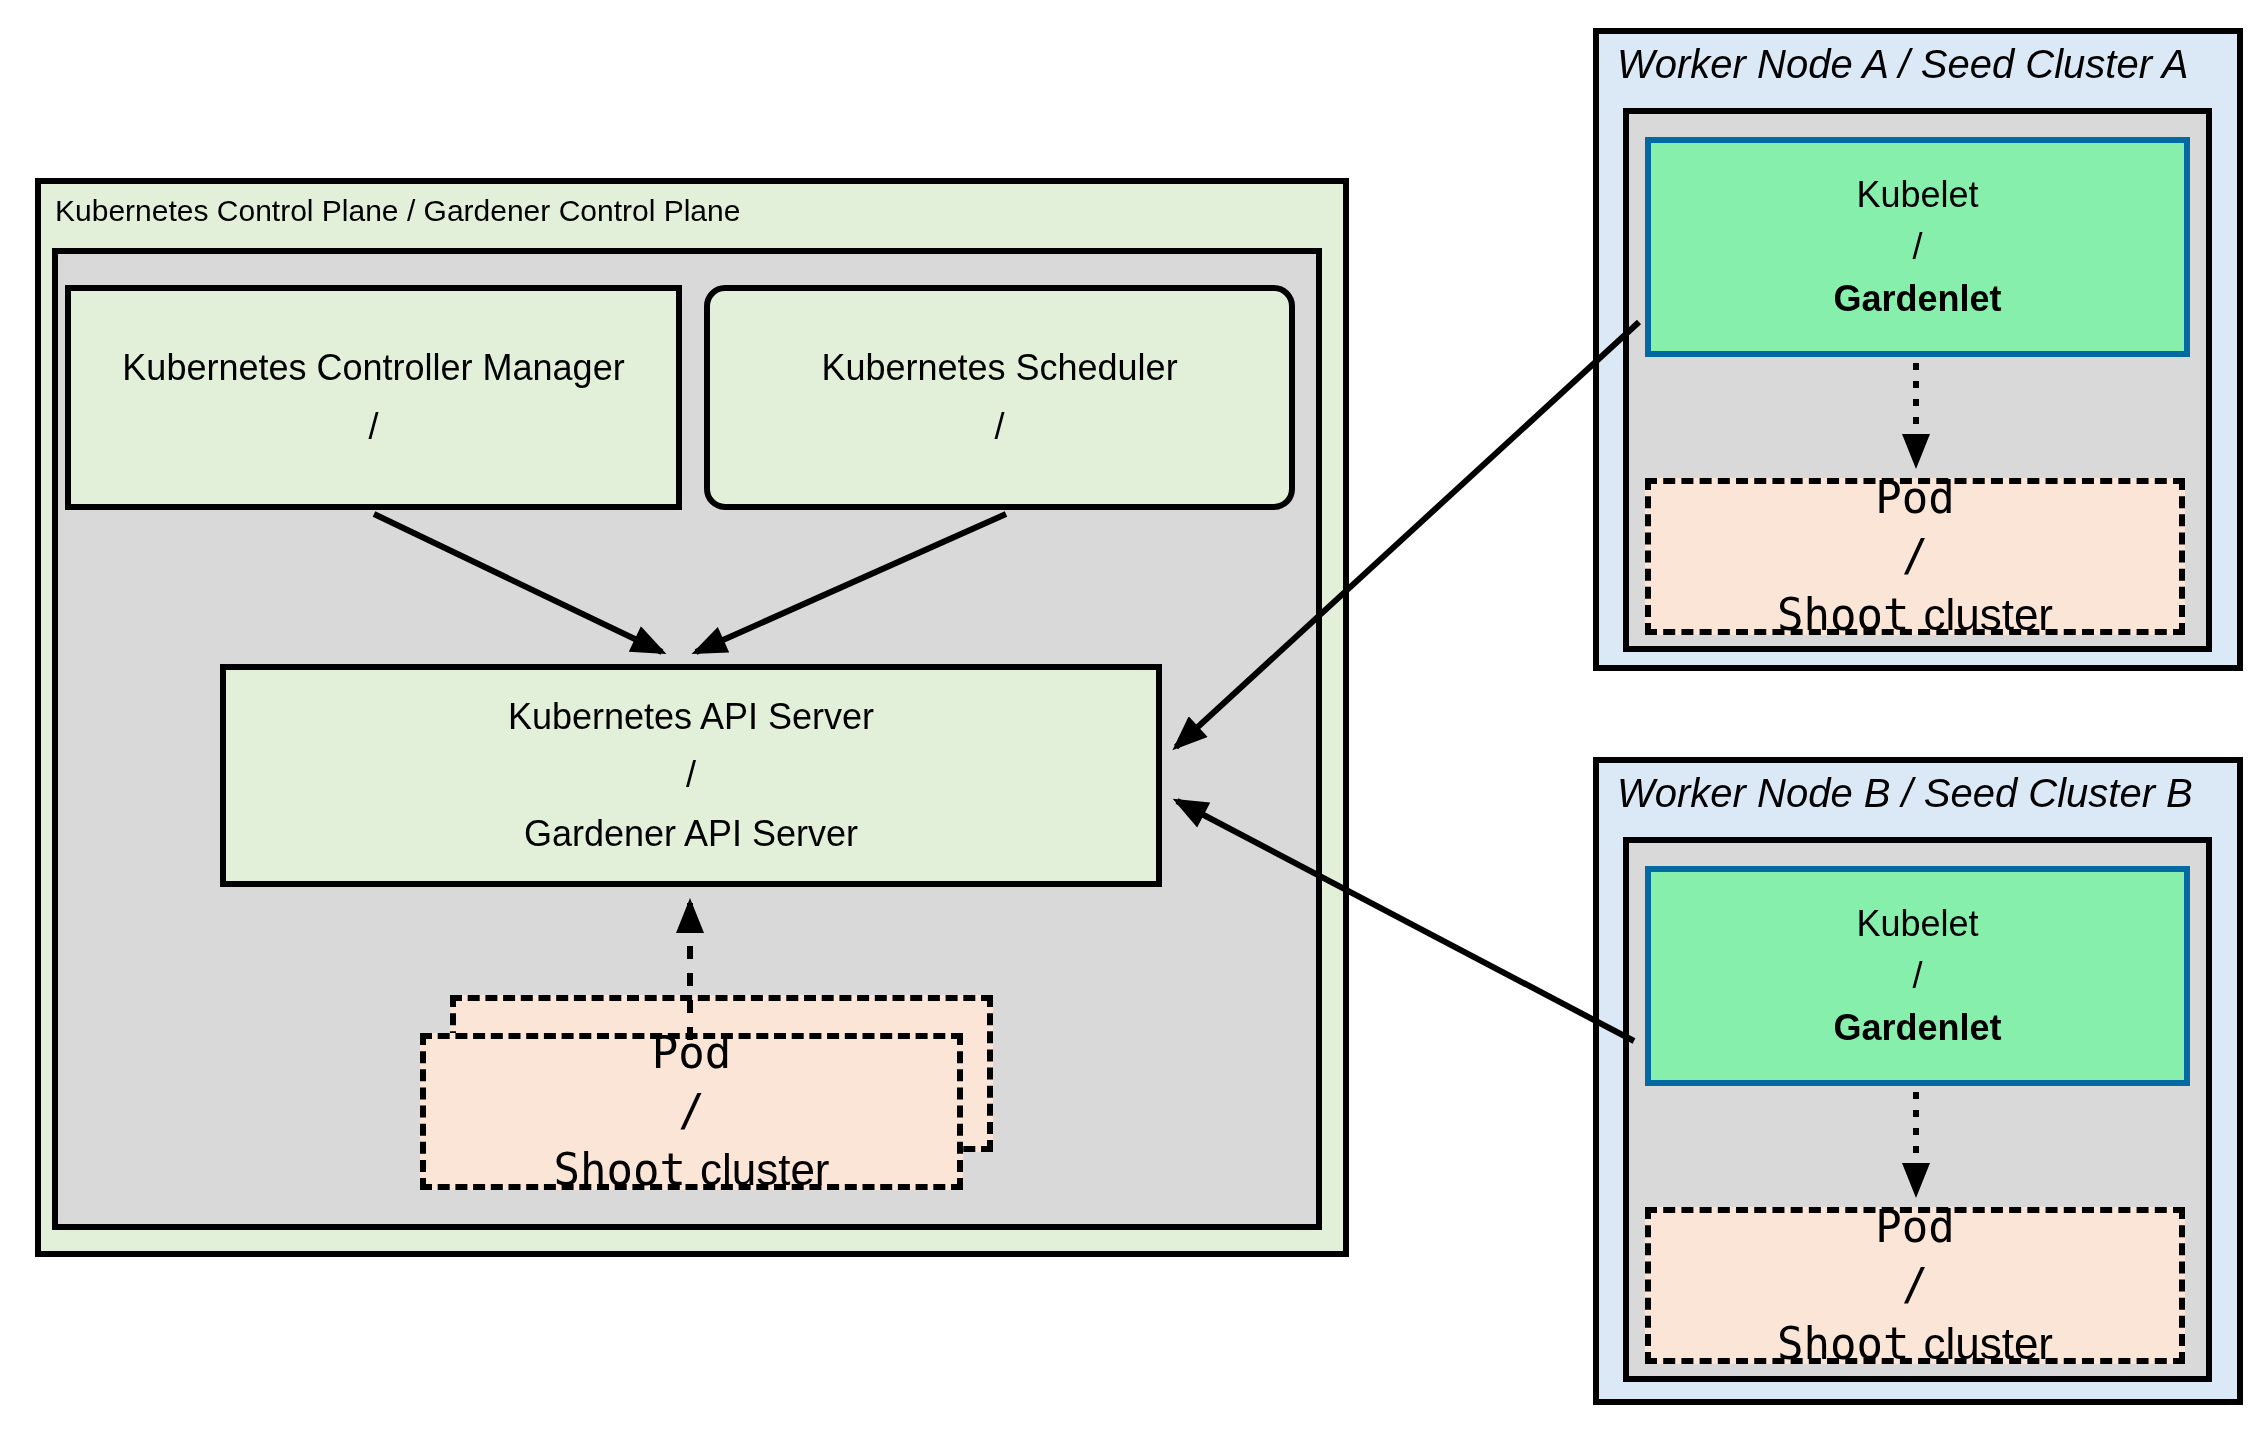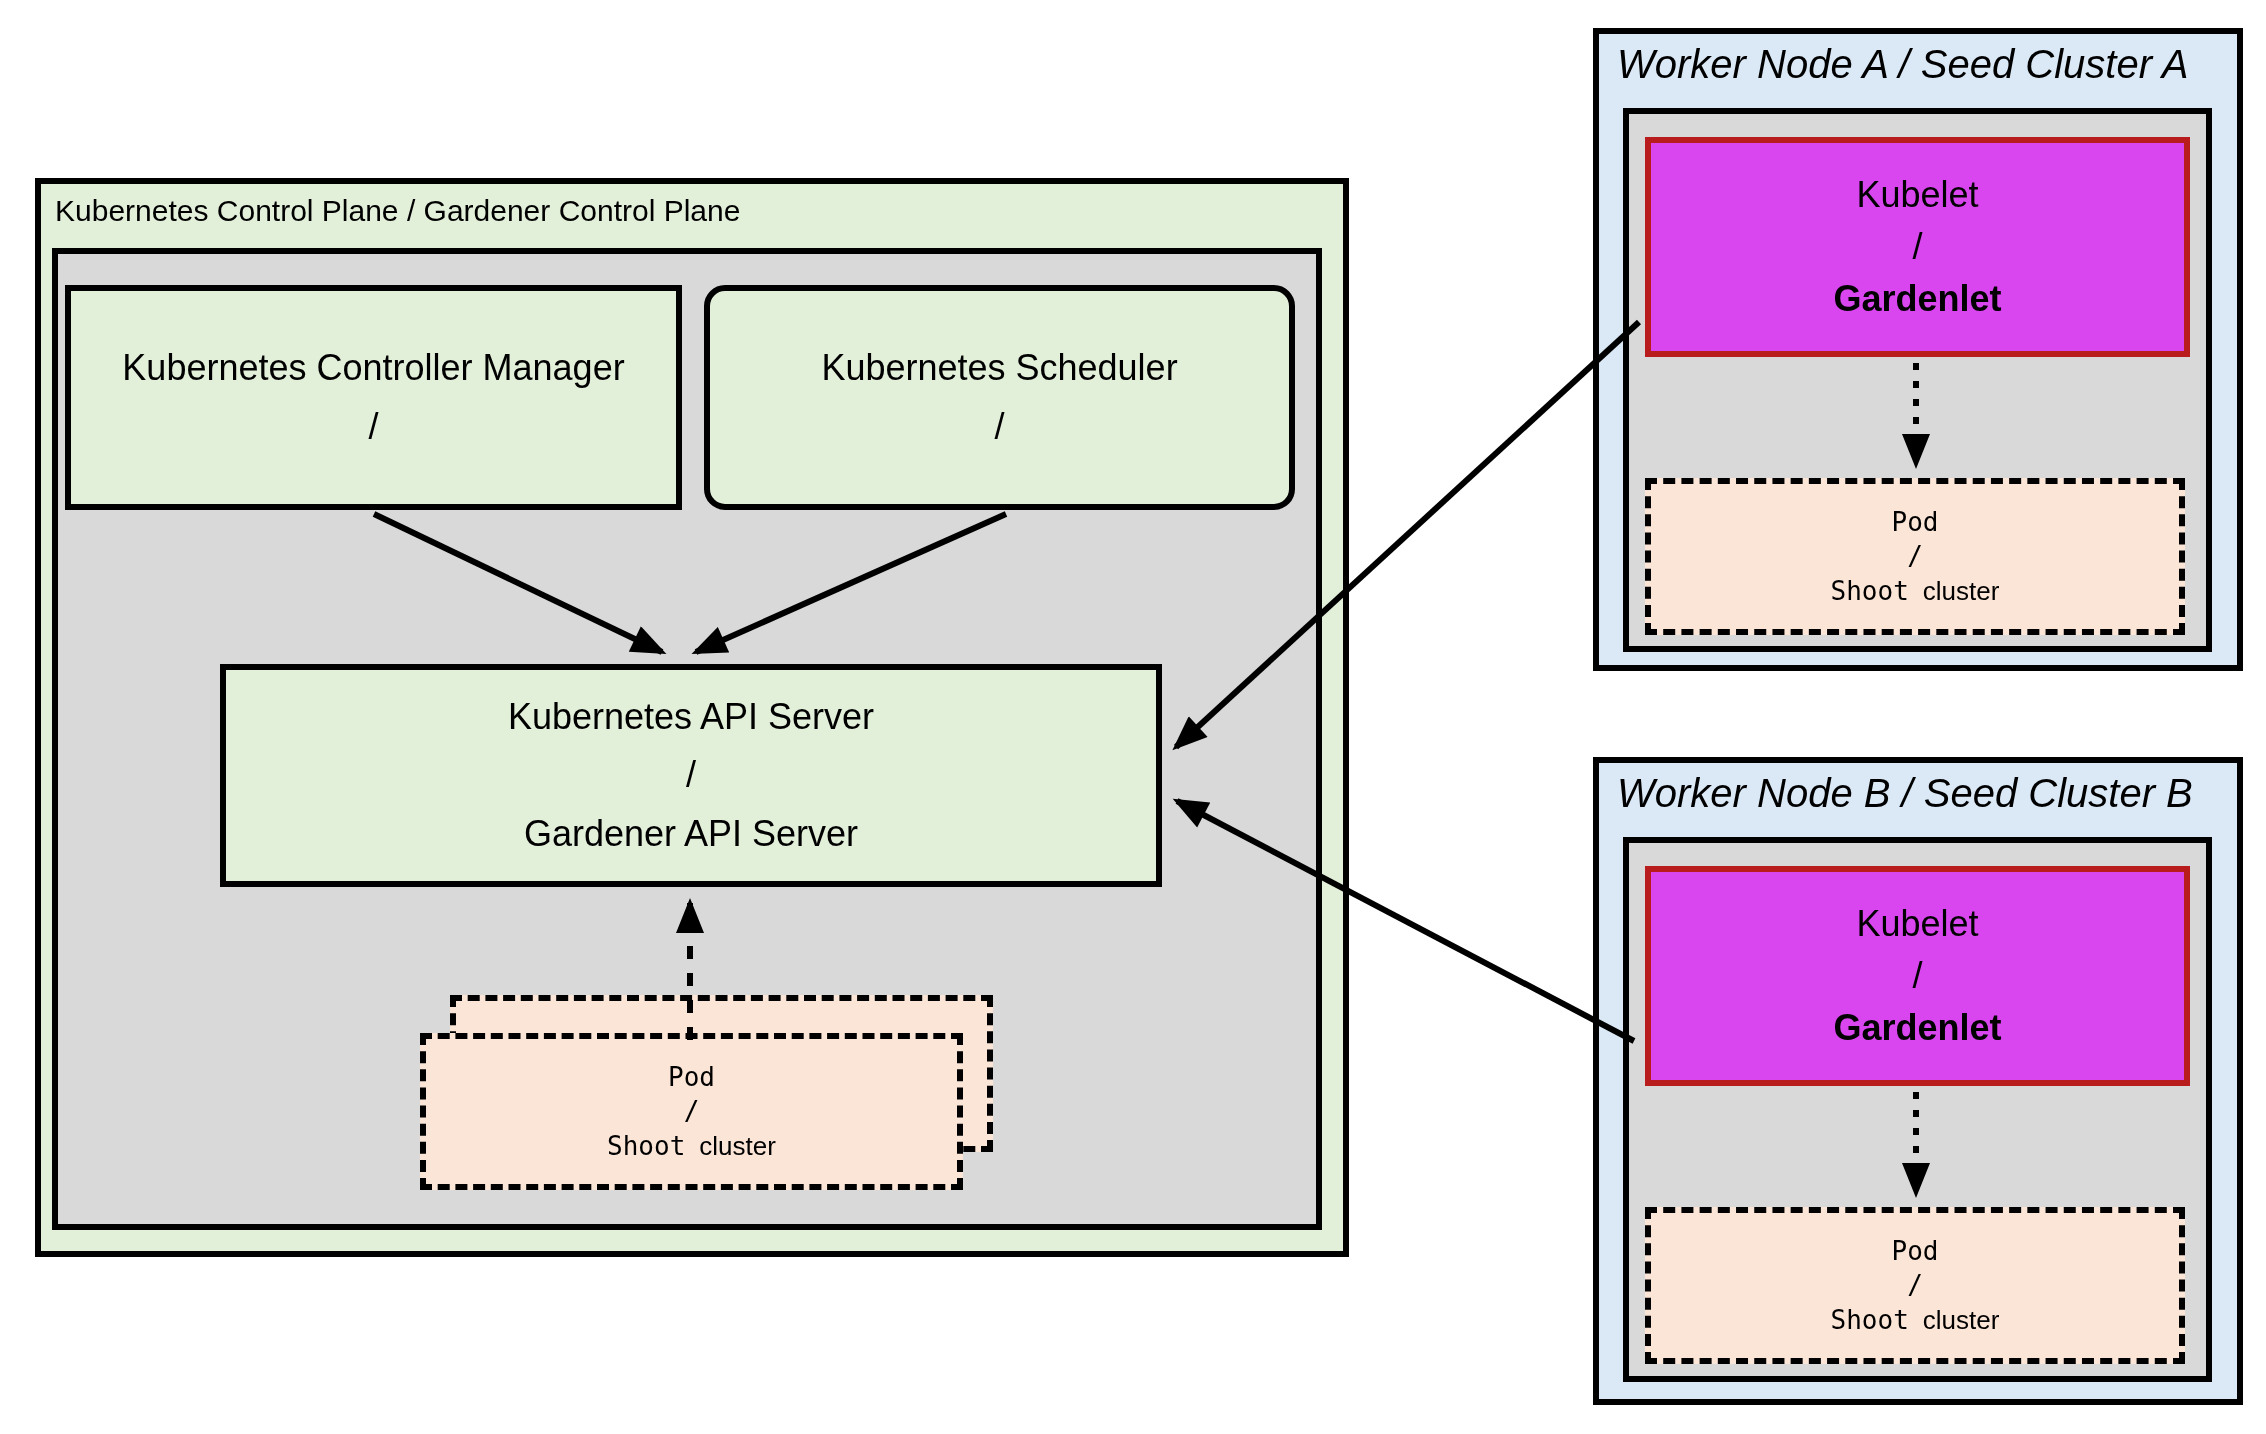--- a/index.html
+++ b/index.html
@@ -15,35 +15,35 @@
   .b-green{background:#e2efd9;border:6px solid #000;}
   .ctrl{left:65px;top:285px;width:617px;height:225px;}
   .sched{left:704px;top:285px;width:591px;height:225px;border-radius:21px;}
   .api{left:220px;top:664px;width:942px;height:223px;}
   .pod-box{background:#fbe5d6;border:6px dashed #000;}
   .pod-back{left:450px;top:995px;width:543px;height:157px;}
   .pod-front{left:420px;top:1033px;width:543px;height:157px;}
   
   .node-outer{background:#dbe9f6;border:6px solid #000;}
   .node-inner{background:#d9d9d9;border:6px solid #000;}
-  .kubelet{background:#d946ef;border:6px solid #b91c1c;}
+  .kubelet{background:#86efac;border:6px solid #0369a1;}
   .wa-outer{left:1593px;top:28px;width:650px;height:643px;}
   .wa-inner{left:1623px;top:108px;width:589px;height:544px;}
   .wa-kubelet{left:1645px;top:137px;width:545px;height:220px;}
   .wa-pod{left:1645px;top:478px;width:540px;height:157px;}
   .wb-outer{left:1593px;top:757px;width:650px;height:648px;}
   .wb-inner{left:1623px;top:837px;width:589px;height:545px;}
   .wb-kubelet{left:1645px;top:866px;width:545px;height:220px;}
   .wb-pod{left:1645px;top:1207px;width:540px;height:157px;}
   .node-title{position:absolute;left:18px;top:8px;font-size:40px;font-weight:500;white-space:nowrap;font-style:italic;}
   
   .label{display:flex;flex-direction:column;align-items:center;justify-content:center;
          width:100%;height:100%;text-align:center;font-size:36px;line-height:1.62;}
   .label--tight{line-height:1.45;}
-  .pod-label{font-size:26px;line-height:1.32;}
+  .pod-label{font-size:44px;line-height:1.32;}
   .bold{font-weight:700;}
   .mono{font-family:"DejaVu Sans Mono","Liberation Mono",monospace;}
   .plain{font-weight:400;}
   .row{display:flex;gap:14px;align-items:baseline;}
   
   .arrows{position:absolute;left:0;top:0;width:2266px;height:1434px;z-index:10;pointer-events:none;}
   .arrows line{stroke:#000;stroke-width:6;}
   .dashed{stroke-dasharray:13 14;}
   .dotted{stroke-dasharray:7 11;}
 </style>

